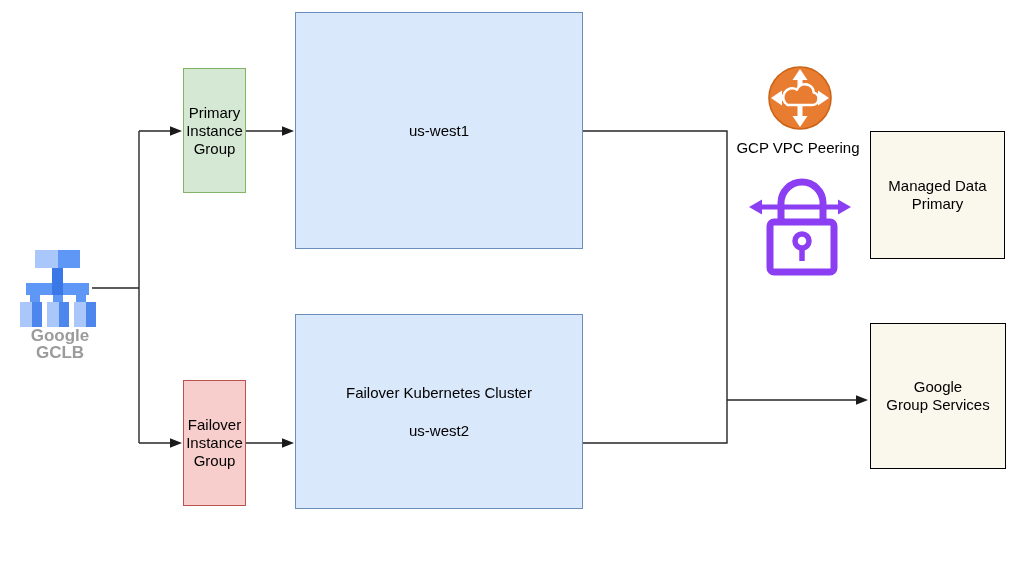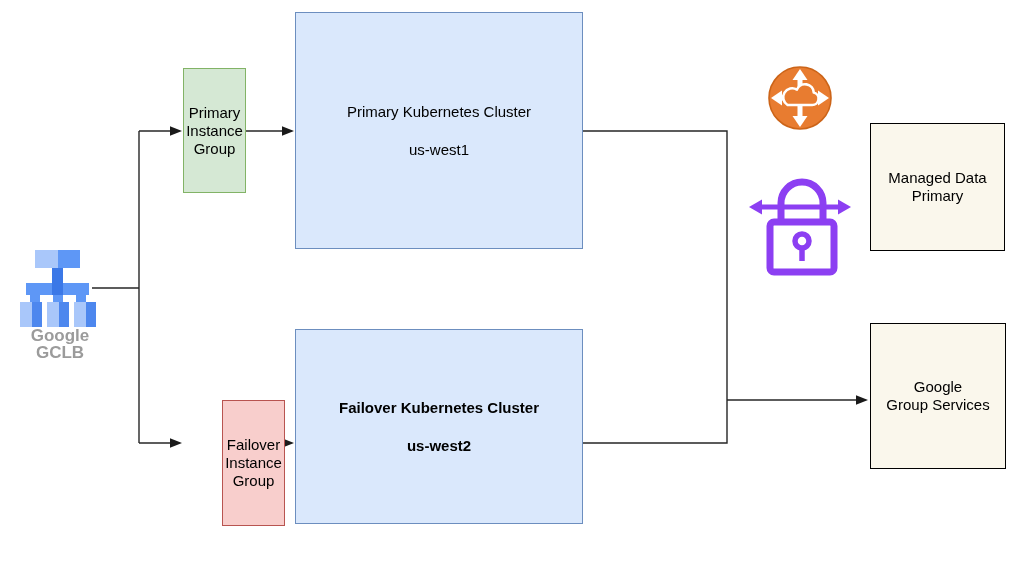--- a/index.html
+++ b/index.html
@@ -22,34 +22,34 @@
     color: #000000;
     font-size: 15px;
     line-height: 18px;
   }
   .instance-group { width: 63px; padding: 0 1px; }
   .ig-primary {
     left: 183px; top: 68px; height: 125px;
     background: #d5e8d4; border: 1px solid #82b366;
   }
   .ig-failover {
-    left: 183px; top: 400px; height: 126px;
-    background: #f8cecc; border: 1px solid #b85450; margin-left: 39px;
+    left: 183px; top: 380px; height: 126px;
+    background: #f8cecc; border: 1px solid #b85450;
   }
   .cluster {
     width: 288px; height: 237px;
     background: #dae8fc; border: 1px solid #6c8ebf;
     gap: 20px;
   }
   .cluster-primary { left: 295px; top: 12px; }
-  .cluster-failover { left: 295px; top: 329px; height: 195px; font-weight: bold; }
+  .cluster-failover { left: 295px; top: 314px; height: 195px; }
   .data-services {
     background: #faf7ec; border: 1.5px solid #000000;
   }
-  .ds-managed { left: 870px; top: 123px; width: 135px; height: 128px; }
+  .ds-managed { left: 870px; top: 131px; width: 135px; height: 128px; }
   .ds-google  { left: 870px; top: 323px; width: 136px; height: 146px; }
   .icon-abs { position: absolute; }
   .caption {
     position: absolute;
     text-align: center;
     color: #000000;
     font-size: 15px;
     line-height: 17px;
   }
   .gclb-label {
@@ -110,39 +110,39 @@
 
   <div class="node instance-group ig-primary">
     <span>Primary Instance Group</span>
   </div>
 
   <div class="node instance-group ig-failover">
     <span>Failover Instance Group</span>
   </div>
 
   <div class="node cluster cluster-primary">
-    <span>Primary Kubernetes Cluster</span>
     <span>us-west1</span>
   </div>
 
   <div class="node cluster cluster-failover">
     <span>Failover Kubernetes Cluster</span>
     <span>us-west2</span>
   </div>
 
   <svg class="icon-abs" style="left:767px; top:65px;" width="66" height="66" viewBox="0 0 66 66">
     <circle cx="33" cy="33" r="31" fill="#e87c30" stroke="#cc6418" stroke-width="1.6"></circle>
     <rect x="30.5" y="10" width="5" height="46" fill="#ffffff"></rect>
     <rect x="10" y="30.5" width="46" height="5" fill="#ffffff"></rect>
     <path d="M20.5 40 H45 A6.3 6.3 0 0 0 46.8 27.6 A8.8 8.8 0 0 0 29.9 24.6 A7.4 7.4 0 0 0 20.5 40 Z" fill="#e87c30" stroke="#ffffff" stroke-width="2.6" stroke-linejoin="round"></path>
     <polygon points="33,4 25.5,15 40.5,15" fill="#ffffff"></polygon>
     <polygon points="33,62 25.5,51 40.5,51" fill="#ffffff"></polygon>
     <polygon points="4,33 15,25.5 15,40.5" fill="#ffffff"></polygon>
     <polygon points="62,33 51,25.5 51,40.5" fill="#ffffff"></polygon>
   </svg>
+  <div class="caption vpc-label">GCP VPC Peering</div>
 
   <svg class="icon-abs" style="left:748px; top:177px;" width="104" height="100" viewBox="0 0 104 100">
     <path d="M33 46 V26 A21 21 0 0 1 75 26 V46" fill="none" stroke="#8c3ff2" stroke-width="7"></path>
     <rect x="22" y="45" width="64" height="50" rx="4" fill="#ffffff" stroke="#8c3ff2" stroke-width="7"></rect>
     <path d="M12 30 H92" stroke="#8c3ff2" stroke-width="5" fill="none"></path>
     <polygon points="1,30 14,22.5 14,37.5" fill="#8c3ff2"></polygon>
     <polygon points="103,30 90,22.5 90,37.5" fill="#8c3ff2"></polygon>
     <circle cx="54" cy="64" r="7" fill="none" stroke="#8c3ff2" stroke-width="5.5"></circle>
     <path d="M54 71 V84" stroke="#8c3ff2" stroke-width="5.5" fill="none"></path>
   </svg>

